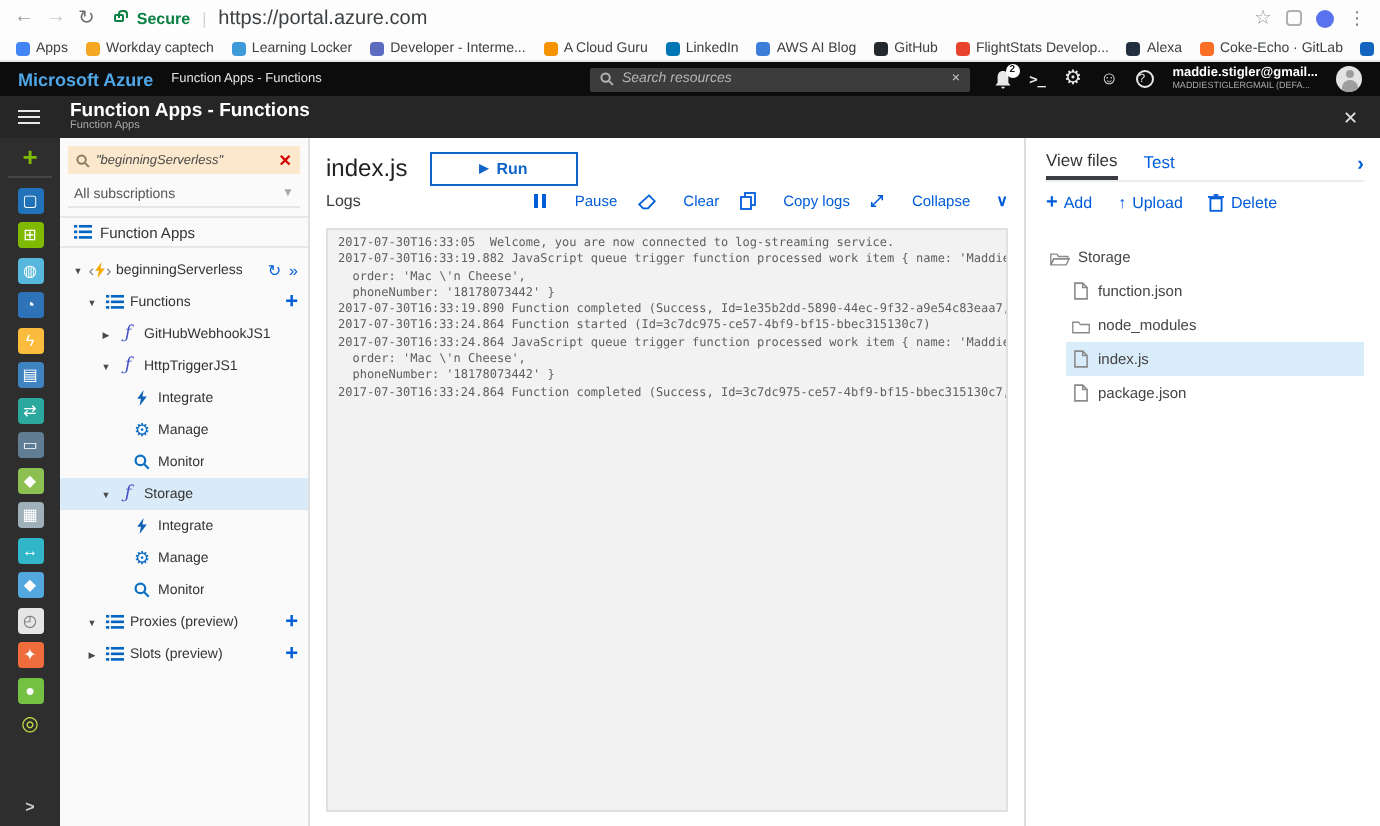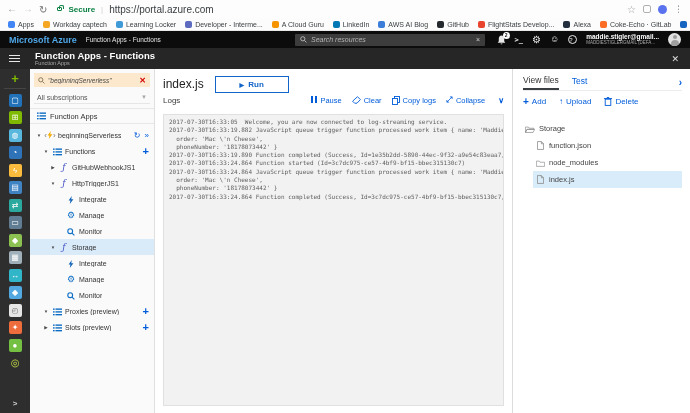--- a/index.html
+++ b/index.html
@@ -95,21 +95,21 @@
   
   .main { flex:1; min-width:0; padding:0 8px; display:flex; flex-direction:column; }
   .main-head { height:27px; display:flex; align-items:center; gap:11px; padding-top:3px; }
   .file-title { color:#222; font-size:12px; }
   .btn-save { width:74px; height:17px; background:#1164c8; color:#fff; font-size:8px; font-weight:bold; border:none; font-family:inherit; }
   .btn-run { width:74px; height:17px; background:#fff; color:#1164c8; font-size:8px; font-weight:bold; border:1px solid #1164c8; font-family:inherit; display:inline-flex; align-items:center; justify-content:center; gap:4px; }
   .btn-run .tri { font-size:6px; }
   .logs-head { height:16px; display:flex; align-items:flex-start; }
   .logs-tab { color:#3b3b3b; font-size:8px; border-bottom:2px solid #54585d; padding-bottom:16px; }
   .logs-tools { margin-left:auto; display:flex; align-items:center; gap:10px; color:#015cda; font-size:7.5px; }
-  .ltool { display:flex; align-items:flex-start; gap:3px; color:#015cda; }
+  .ltool { display:flex; align-items:center; gap:14px; color:#015cda; }
   .ltool svg { display:block; }
   .logs-chev { font-size:8px; font-weight:bold; margin-left:3px; }
   .logs-box { flex:1; margin:2px 0 7px; background:#f2f2f2; border:1px solid #e0e0e0; padding:3px 5px; overflow:hidden; }
   .logs-box pre { font-family:"DejaVu Sans Mono", monospace; font-size:6px; line-height:8.3px; color:#5f5f5f; white-space:pre; }
 
   
   .filespanel { width:178px; flex:none; border-left:1px solid #dcdcdc; background:#fff; padding:5px 8px 0 10px; }
   .fp-tabs { display:flex; align-items:center; gap:13px; height:17px; border-bottom:1px solid #ececec; }
   .tab-active { color:#333; font-size:8.5px; border-bottom:2px solid #3a3e43; padding-bottom:3px; margin-bottom:-1px; }
   .tab-link { color:#015cda; font-size:8.5px; padding-bottom:3px; }
@@ -539,16 +539,25 @@
           </div>
           <div class="frow sel" style="margin-left:10px">
             <span class="ficon">
               <svg width="7" height="9" viewBox="0 0 8 10">
                 <path d="M0.5 0.5 h4.5 l2.5 2.5 v6.5 h-7 z" fill="none" stroke="currentColor" stroke-width="0.9"></path>
                 <path d="M5 0.5 v2.5 h2.5" fill="none" stroke="currentColor" stroke-width="0.9"></path>
               </svg>
             </span>
             <span>index.js</span>
           </div>
+          <div class="frow" style="margin-left:10px">
+            <span class="ficon">
+              <svg width="7" height="9" viewBox="0 0 8 10">
+                <path d="M0.5 0.5 h4.5 l2.5 2.5 v6.5 h-7 z" fill="none" stroke="currentColor" stroke-width="0.9"></path>
+                <path d="M5 0.5 v2.5 h2.5" fill="none" stroke="currentColor" stroke-width="0.9"></path>
+              </svg>
+            </span>
+            <span>package.json</span>
+          </div>
         </div>
     </div>
   </div>
 </div>
 
 </body></html>

